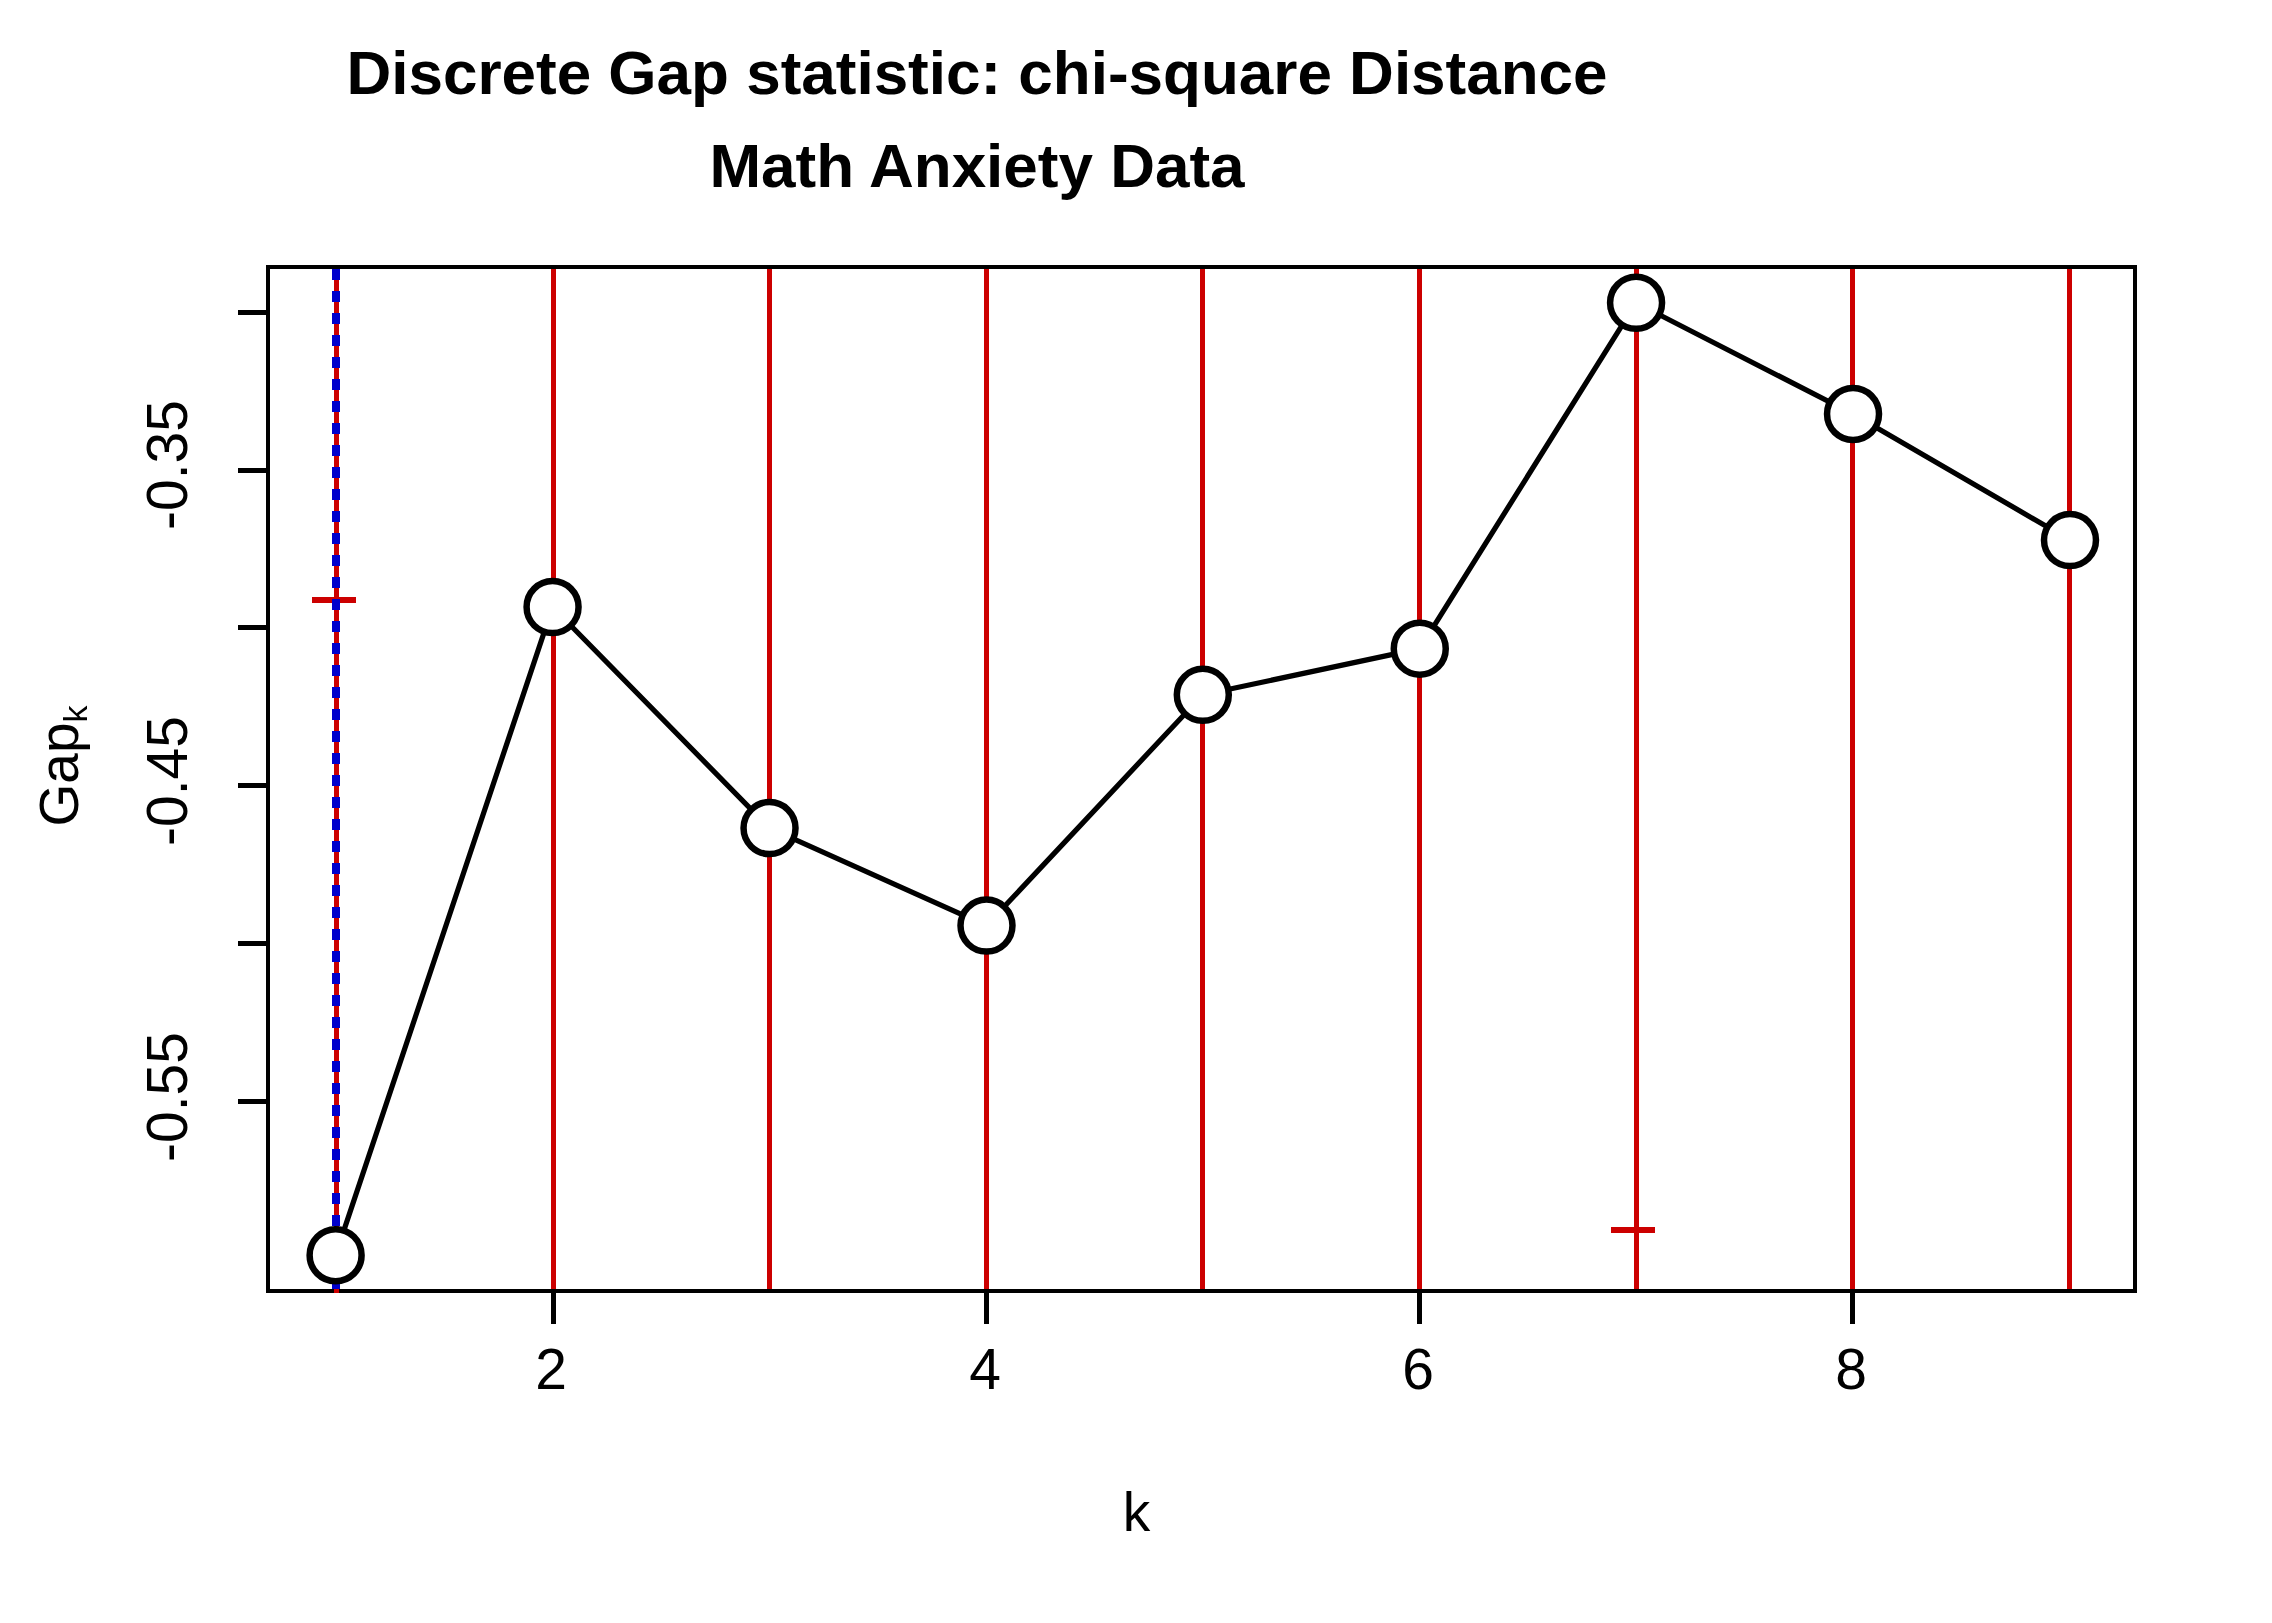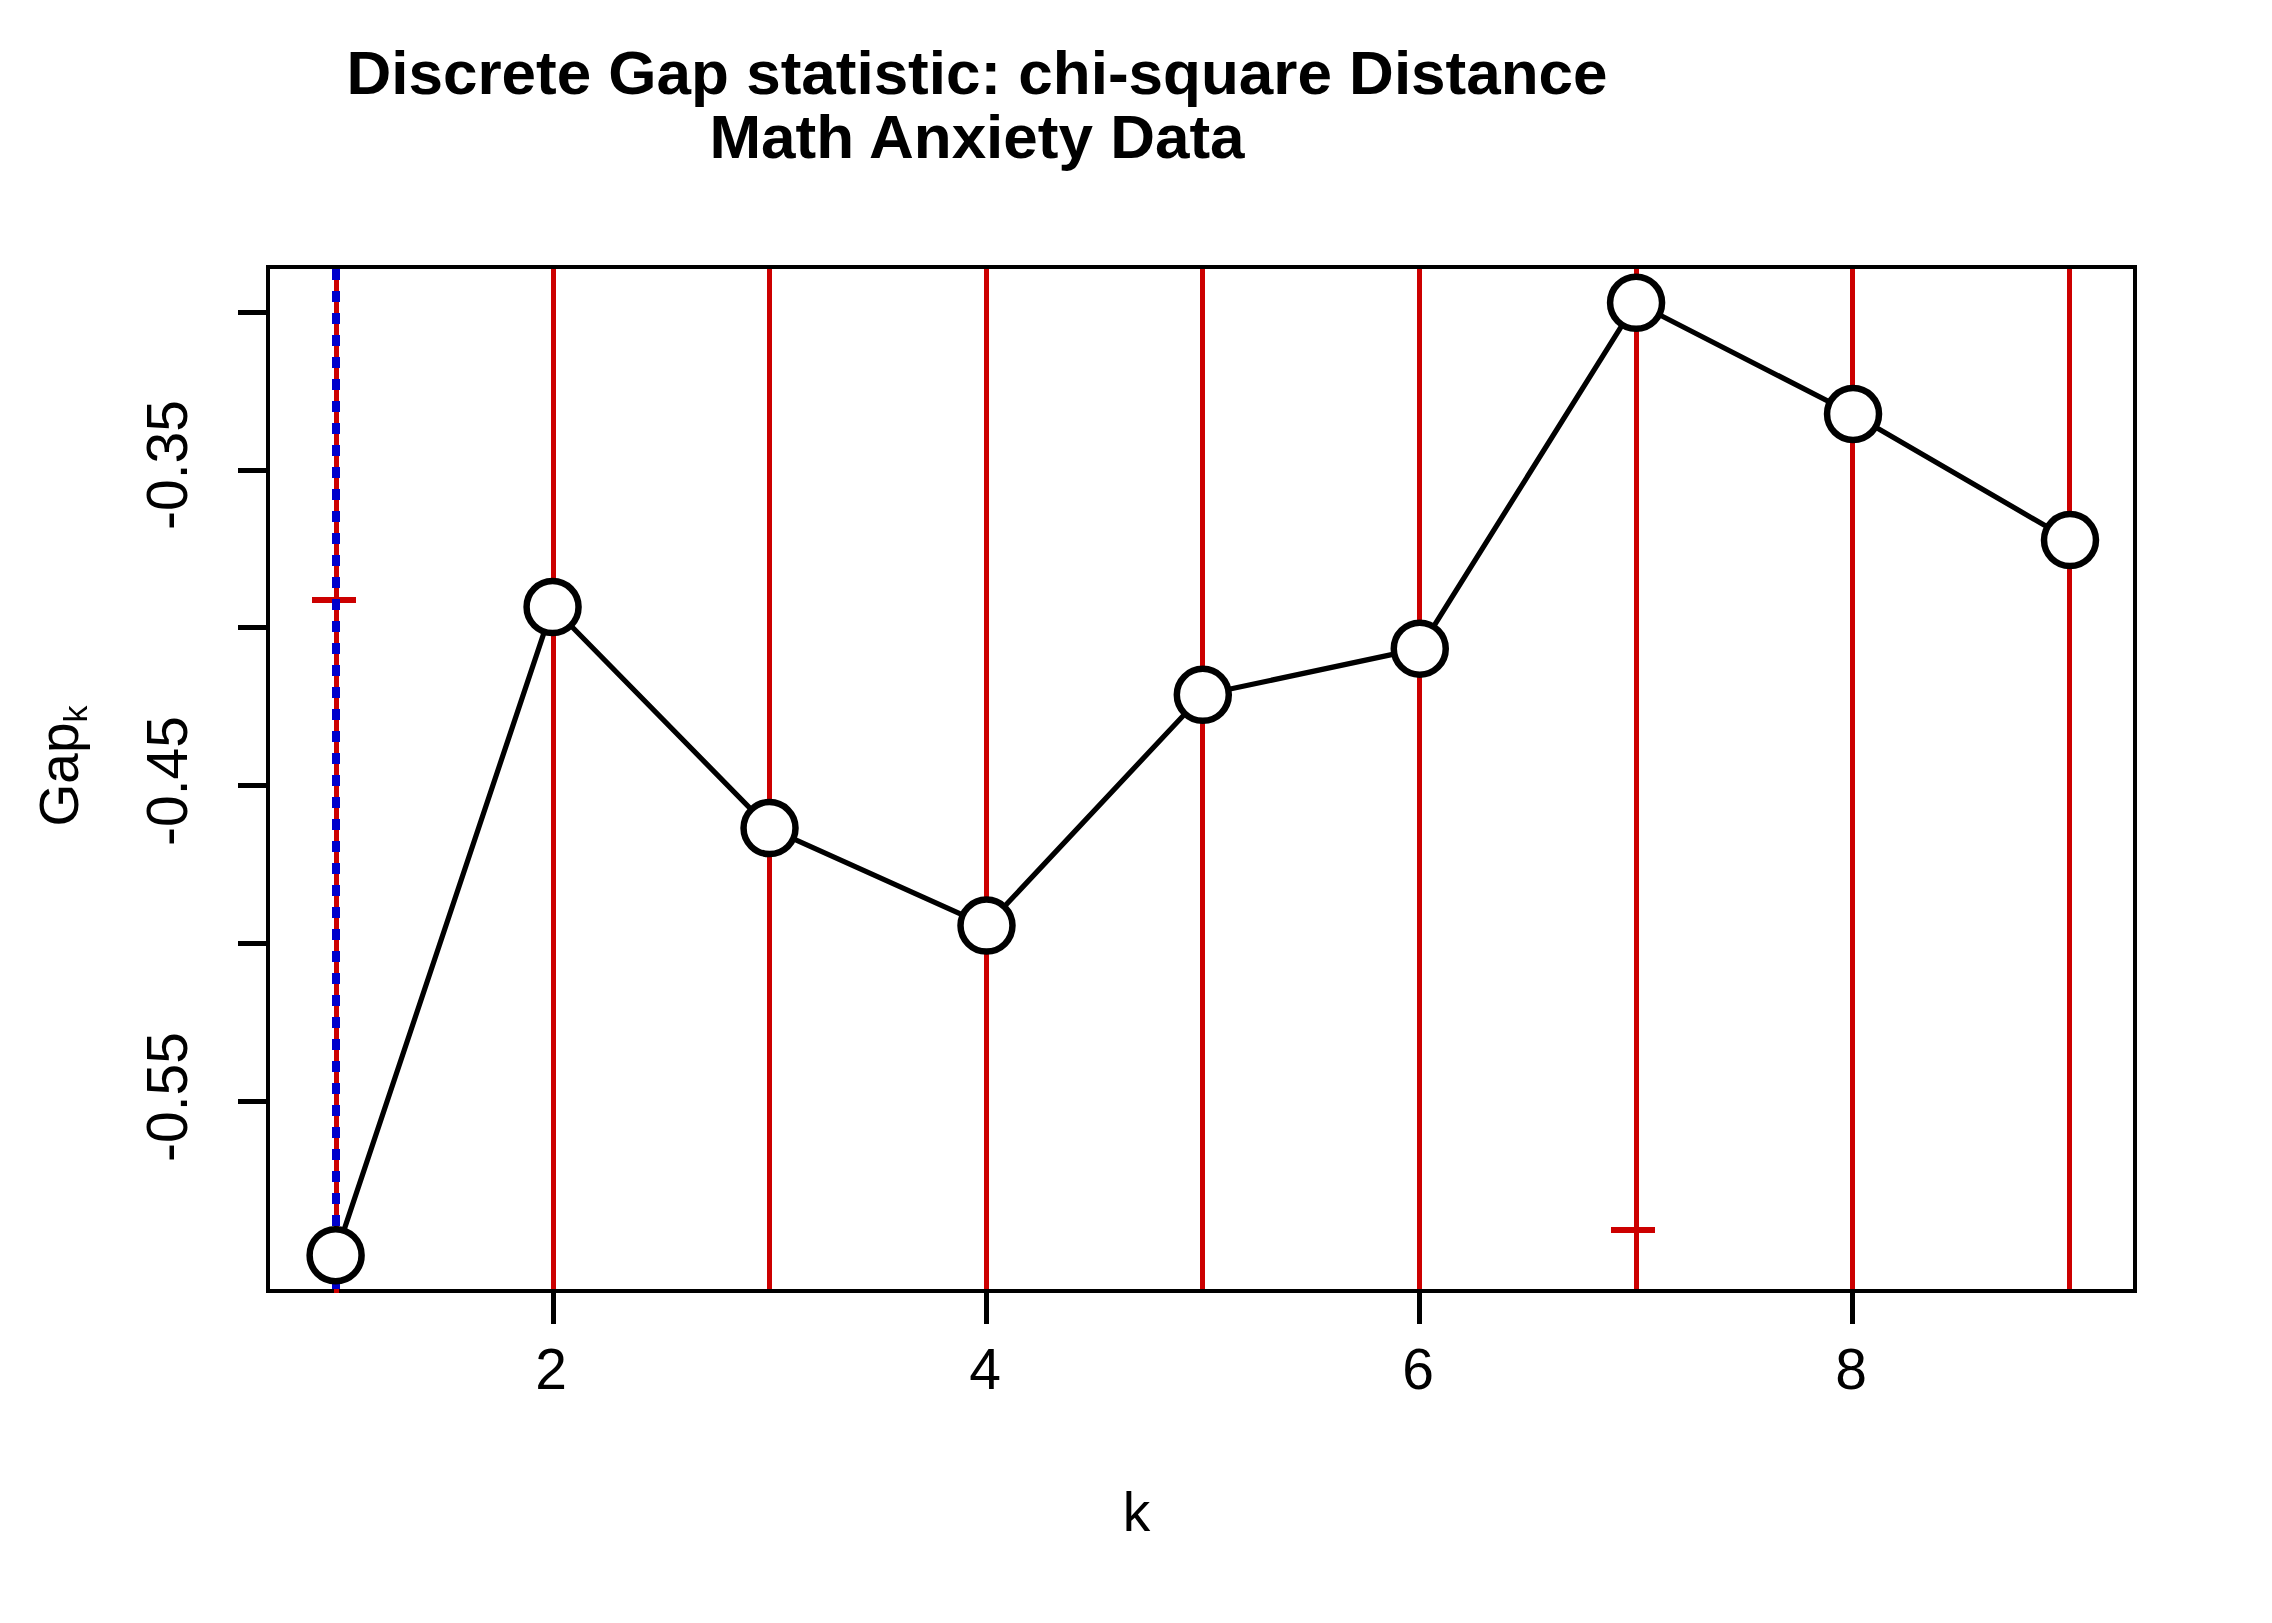--- a/index.html
+++ b/index.html
@@ -4,21 +4,21 @@
 <style>
   html,body{margin:0;padding:0;background:#ffffff;}
   body{width:2273px;height:1623px;font-family:"Liberation Sans",sans-serif;overflow:hidden;}
   #root{position:relative;width:2273px;height:1623px;background:#fff;}
 
   .title{
     position:absolute;left:0;top:0;width:1954px;text-align:center;
     font-weight:bold;color:#000;font-family:"Liberation Sans",sans-serif;
   }
   .title-l1{top:39px;font-size:62px;line-height:68px;}
-  .title-l2{top:103px;font-size:62px;line-height:68px;}
+  .title-l2{top:132px;font-size:62px;line-height:68px;}
 
   .panel{
     position:absolute;left:266px;top:265px;width:1871px;height:1028px;
     border:4.5px solid #000;box-sizing:border-box;background:#fff;
   }
 
   .vline{position:absolute;width:4.5px;background:#cc0000;top:0;bottom:0;}
 
   .ebar-stem{position:absolute;width:4.5px;background:#cc0000;}
   .ebar-cap{position:absolute;height:5.8px;width:44px;background:#cc0000;}

